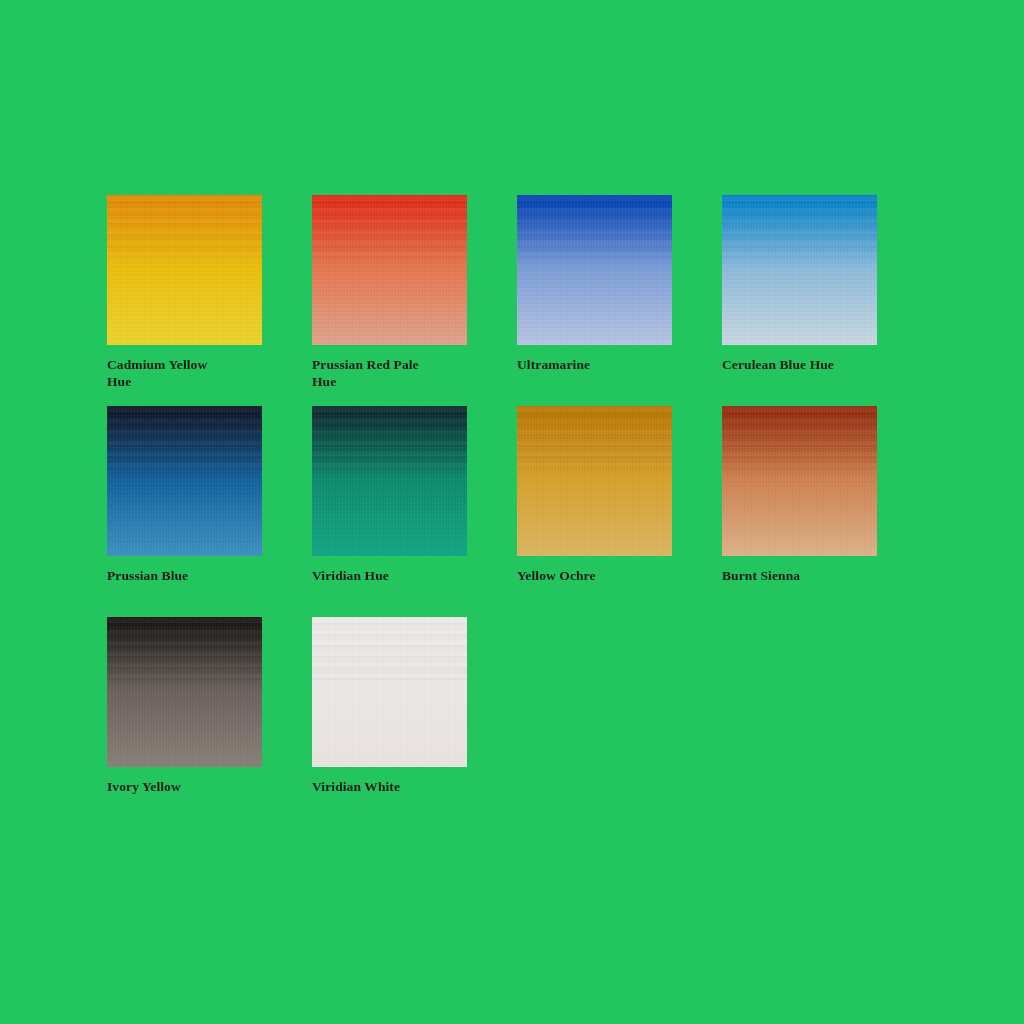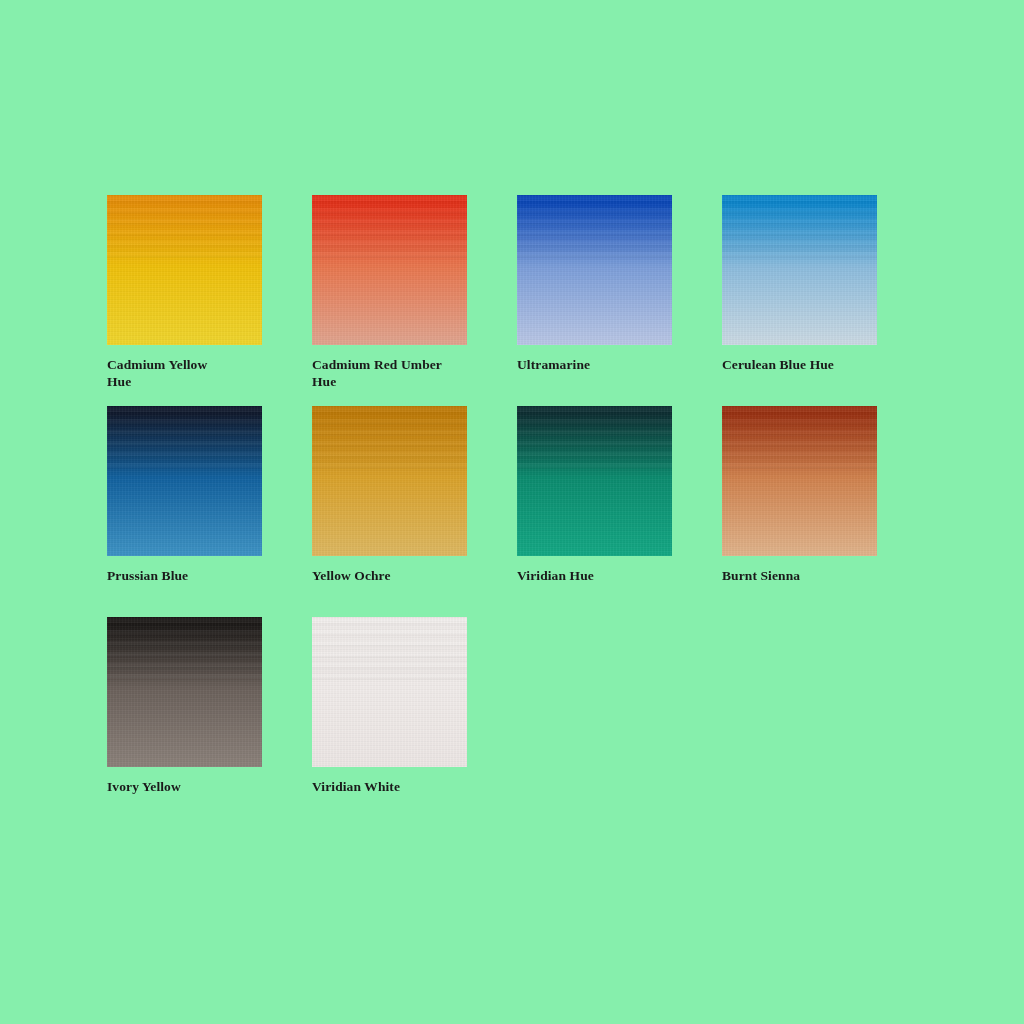--- a/index.html
+++ b/index.html
@@ -15,21 +15,21 @@
     overflow: hidden;
     position: relative;
   }
 
   #chart-sheet {
     position: absolute;
     left: 0;
     top: 0;
     width: 1024px;
     height: 1024px;
-    background: #86efac;
+    background: #22c55e;
   }
 
   #swatch-grid {
     position: absolute;
     left: 107px;
     top: 195px;
     width: 790px;
     display: grid;
     grid-template-columns: repeat(4, 205px);
     grid-template-rows: repeat(3, 211px);
@@ -121,21 +121,21 @@
           <div>Cadmium Yellow</div>
           <div>Hue</div>
         </div>
       </div>
       <div class="swatch-cell">
         <div class="swatch-chip" style="background: linear-gradient(rgb(229, 50, 26) 0%, rgb(229, 50, 26) 5%, rgb(232, 119, 79) 48%, rgb(224, 165, 144) 100%);">
           <div class="strokes"></div>
           <div class="grain"></div>
         </div>
         <div class="swatch-label">
-          <div>Cadmium Red Umber</div>
+          <div>Prussian Red Pale</div>
           <div>Hue</div>
         </div>
       </div>
       <div class="swatch-cell">
         <div class="swatch-chip" style="background: linear-gradient(rgb(11, 72, 185) 0%, rgb(11, 72, 185) 5%, rgb(124, 158, 217) 48%, rgb(186, 199, 229) 100%);">
           <div class="strokes"></div>
           <div class="grain"></div>
         </div>
         <div class="swatch-label">
           <div>Ultramarine</div>
@@ -153,35 +153,35 @@
       <div class="swatch-cell">
         <div class="swatch-chip" style="background: linear-gradient(rgb(16, 26, 46) 0%, rgb(16, 26, 46) 5%, rgb(18, 97, 158) 48%, rgb(62, 147, 196) 100%);">
           <div class="strokes"></div>
           <div class="grain"></div>
         </div>
         <div class="swatch-label">
           <div>Prussian Blue</div>
         </div>
       </div>
       <div class="swatch-cell">
+        <div class="swatch-chip" style="background: linear-gradient(rgb(13, 47, 51) 0%, rgb(13, 47, 51) 5%, rgb(12, 140, 111) 48%, rgb(20, 168, 132) 100%);">
+          <div class="strokes"></div>
+          <div class="grain"></div>
+        </div>
+        <div class="swatch-label">
+          <div>Viridian Hue</div>
+        </div>
+      </div>
+      <div class="swatch-cell">
         <div class="swatch-chip" style="background: linear-gradient(rgb(192, 124, 8) 0%, rgb(192, 124, 8) 5%, rgb(217, 162, 43) 48%, rgb(221, 184, 98) 100%);">
           <div class="strokes"></div>
           <div class="grain"></div>
         </div>
         <div class="swatch-label">
           <div>Yellow Ochre</div>
-        </div>
-      </div>
-      <div class="swatch-cell">
-        <div class="swatch-chip" style="background: linear-gradient(rgb(13, 47, 51) 0%, rgb(13, 47, 51) 5%, rgb(12, 140, 111) 48%, rgb(20, 168, 132) 100%);">
-          <div class="strokes"></div>
-          <div class="grain"></div>
-        </div>
-        <div class="swatch-label">
-          <div>Viridian Hue</div>
         </div>
       </div>
       <div class="swatch-cell">
         <div class="swatch-chip" style="background: linear-gradient(rgb(155, 50, 18) 0%, rgb(155, 50, 18) 5%, rgb(208, 130, 78) 48%, rgb(224, 180, 140) 100%);">
           <div class="strokes"></div>
           <div class="grain"></div>
         </div>
         <div class="swatch-label">
           <div>Burnt Sienna</div>
         </div>

